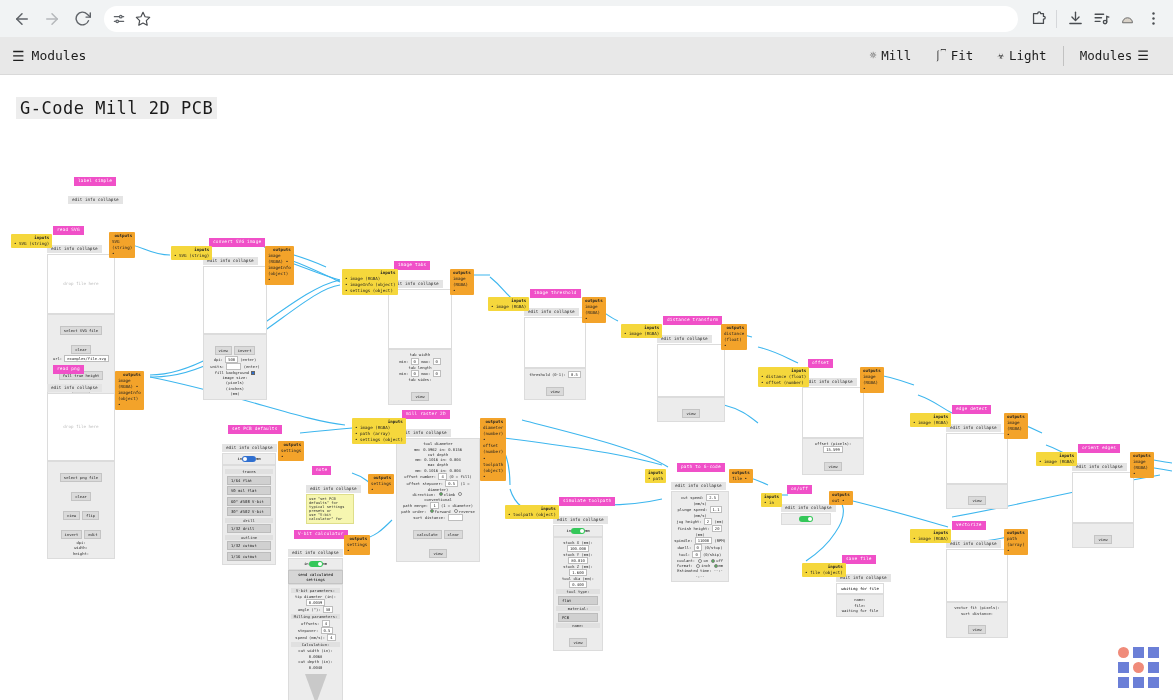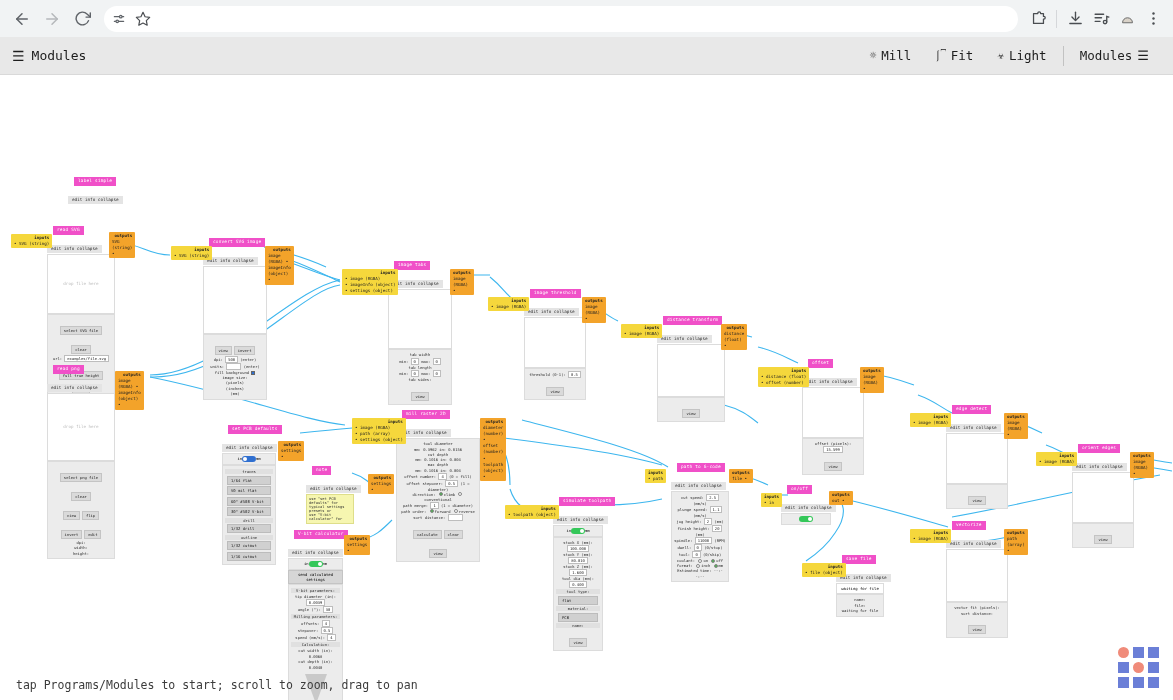--- a/index.html
+++ b/index.html
@@ -214,20 +214,21 @@
       <path d="M772 420 C 780 420, 782 420, 788 420"></path>
       <path d="M832 420 C 845 424, 848 440, 835 458"></path>
       <path d="M835 458 C 826 472, 815 480, 806 486"></path>
       <path d="M836 422 C 880 432, 920 444, 948 452"></path>
       <path d="M1135 390 C 1150 392, 1160 394, 1172 396"></path>
       <path d="M724 330 C 740 334, 748 340, 758 348"></path>
       <path d="M264 172 C 280 176, 300 180, 326 192"></path>
     </g>
   </svg>
 
+  <div class="page-title">G-Code Mill 2D PCB</div>
 
   <div id="nodes">
       <div class="node" style="left: 68px; top: 92px; width: 46px;"><div class="n-title" style="position: relative; display: inline-block; font-size: 4.4px; margin-left: 6px;">label simple</div><div class="n-bar" style="position: relative; display: inline-block; margin-left: 0px;">edit info collapse</div></div>
       <div class="node" style="left: 47px; top: 141px; width: 68px;"><div class="n-title" style="position: relative; display: inline-block; font-size: 4.4px; margin-left: 6px;">read SVG</div><div class="n-bar" style="position: relative; display: inline-block; margin-left: 0px;">edit info collapse</div><div style="background: rgb(255, 255, 255); border: 1px solid rgb(220, 220, 220); height: 59.8px; display: flex; align-items: center; justify-content: center;">
           <div class="ph">drop file here</div>
         </div><div style="background: rgb(236, 236, 236); border: 1px solid rgb(220, 220, 220); padding: 2px; text-align: center; color: rgb(43, 43, 43);">
           <div><span class="btn">select SVG file</span><span class="btn">clear</span></div>
           <div style="font-size: 3.8px;"><span>url: </span><span class="fld">examples/file.svg</span></div>
           <div><span class="btn">full true height</span></div>
           <div><span class="btn">view</span></div>
@@ -365,21 +366,20 @@
           <div style="font-size: 3.8px; white-space: pre-line; line-height: 1.45;">Estimated time: --:--:--</div>
         </div><div class="port in" style="left: -26px; top: 16px;"><b>inputs</b><div>• path</div></div><div class="port out" style="left: 58px; top: 16px;"><b>outputs</b><div>file •</div></div></div>
       <div class="node" style="left: 781px; top: 400px; width: 50px;"><div class="n-title" style="position: relative; display: inline-block; font-size: 4.4px; margin-left: 6px;">on/off</div><div class="n-bar" style="position: relative; display: inline-block; margin-left: 0px;">edit info collapse</div><div style="background: rgb(236, 236, 236); border: 1px solid rgb(220, 220, 220); padding: 2px; text-align: center; font-size: 3.8px;"><span></span><span class="toggle"><i></i></span><span></span></div><div class="port in" style="left: -20px; top: 18px;"><b>inputs</b><div>• in</div></div><div class="port out" style="left: 48px; top: 16px;"><b>outputs</b><div>out •</div></div></div>
       <div class="node" style="left: 836px; top: 470px; width: 48px;"><div class="n-title" style="position: relative; display: inline-block; font-size: 4.4px; margin-left: 6px;">save file</div><div class="n-bar" style="position: relative; display: inline-block; margin-left: 0px;">edit info collapse</div><div style="background: rgb(255, 255, 255); border: 1px solid rgb(220, 220, 220); font-size: 3.9px; padding: 2px; text-align: center;">waiting for file</div><div style="background: rgb(236, 236, 236); border: 1px solid rgb(220, 220, 220); padding: 2px; text-align: center; color: rgb(43, 43, 43);">
           <div style="font-size: 3.8px; white-space: pre-line; line-height: 1.45;">name:
 file:
 waiting for file</div>
         </div><div class="port in" style="left: -34px; top: 18px;"><b>inputs</b><div>• file (object)</div></div></div>
     </div>
 
-  <div class="status-hint">tap Programs/Modules to start; scroll to zoom, drag to pan</div>
 
   <div class="logo">
     <i class="dot"></i>
       <i></i>
       <i></i>
     <i></i>
       <i class="dot"></i>
       <i></i>
     <i></i>
       <i></i>

